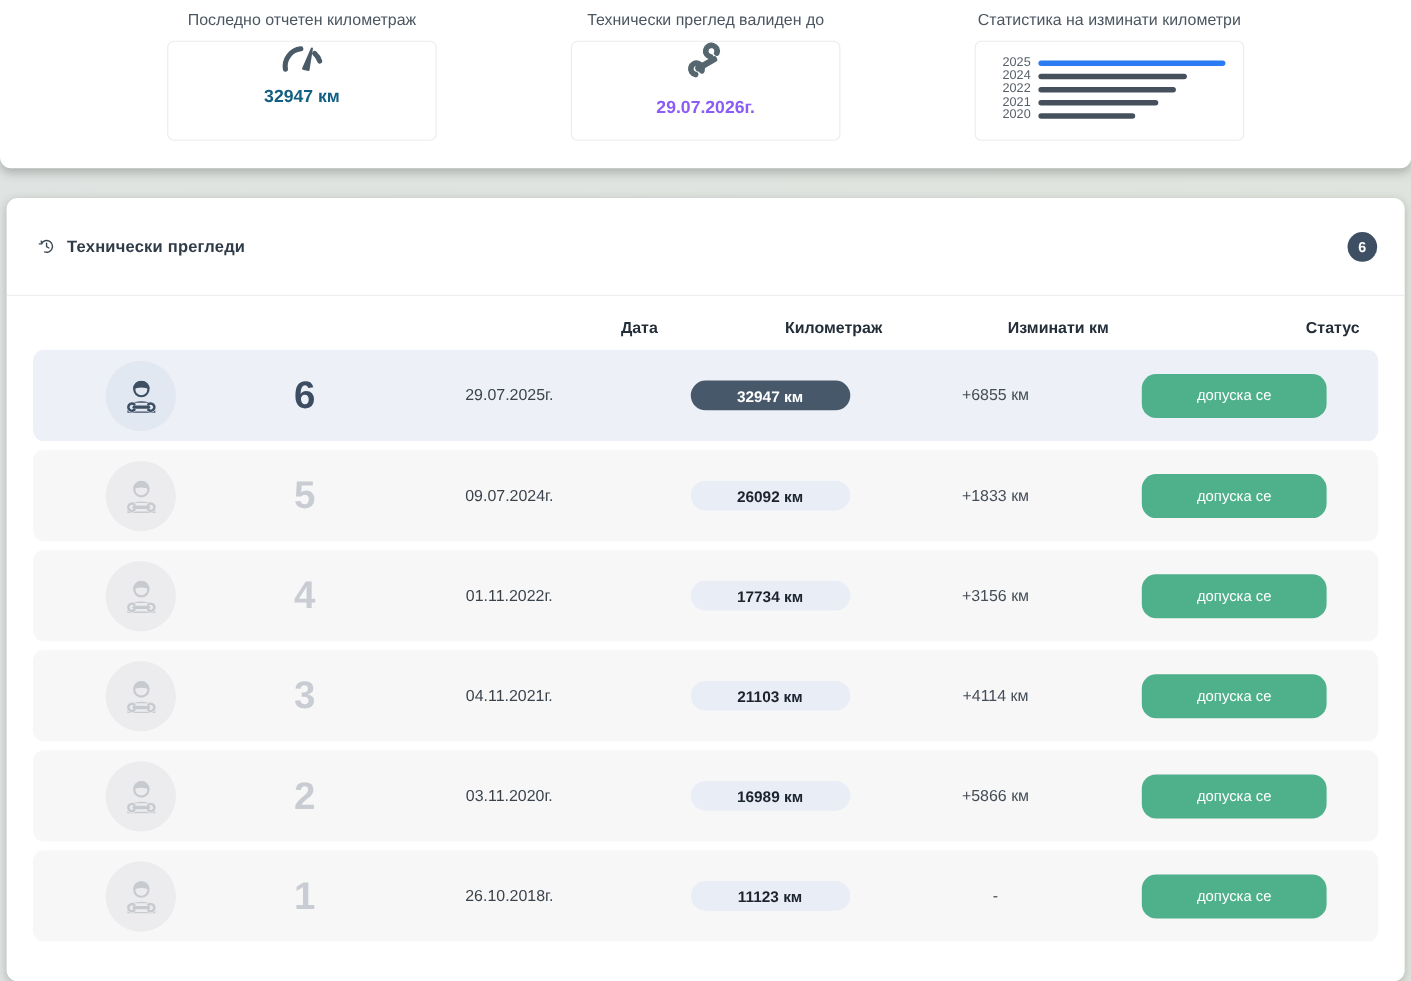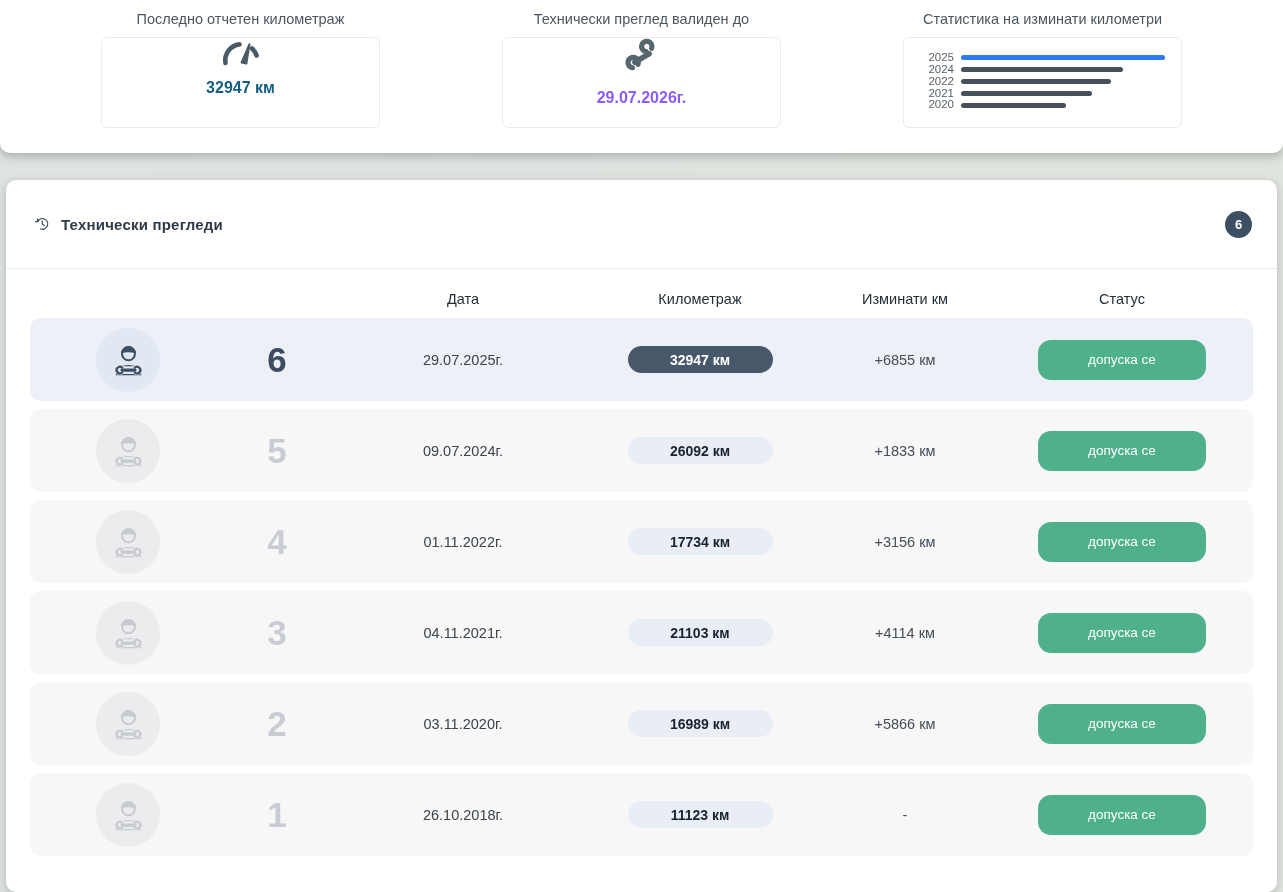--- a/index.html
+++ b/index.html
@@ -13,21 +13,21 @@
   .top-panel {
     background:#fff;
     height:153px;
     border-radius:0 0 10px 10px;
     box-shadow:0 4px 9px rgba(110,120,115,.45);
     padding-top:11px;
     position:relative;
     z-index:2;
   }
   .cards { display:flex; justify-content:center; gap:122px; }
-  .card-group { width:279px; }
+  .card-group { width:245px; }
   .card-title {
     text-align:center; font-size:14.5px; color:#4b5661;
     margin-bottom:10px; white-space:nowrap;
   }
   .card-box {
     height:91px; background:#fff; border:1px solid #e9ebee;
     border-radius:6px; display:flex; flex-direction:column;
     align-items:center; gap:7px;
   }
   .card-value { font-size:16px; font-weight:700; }
@@ -65,21 +65,21 @@
     display:flex; align-items:center; justify-content:center;
   }
   .table-area { padding:0 24px; }
   .grid-cols {
     display:grid;
     grid-template-columns:196px 102px 270px 204px 206px 228px;
     align-items:center;
   }
   .col-headers { margin:16px 0 5px; height:28px; }
   .col-head {
-    font-size:14.5px; font-weight:400; color:#232e39; text-align:center;
+    font-size:14.5px; font-weight:700; color:#232e39; text-align:right;
   }
   .insp-row {
     height:83px; border-radius:10px; background:#f7f7f8;
     margin-bottom:8px; cursor:pointer;
   }
   .insp-row.active { background:#edf1f7; }
   .cell { justify-self:center; text-align:center; }
   .avatar {
     width:64px; height:64px; border-radius:50%;
     background:#ececee; color:#c7cbd0;

